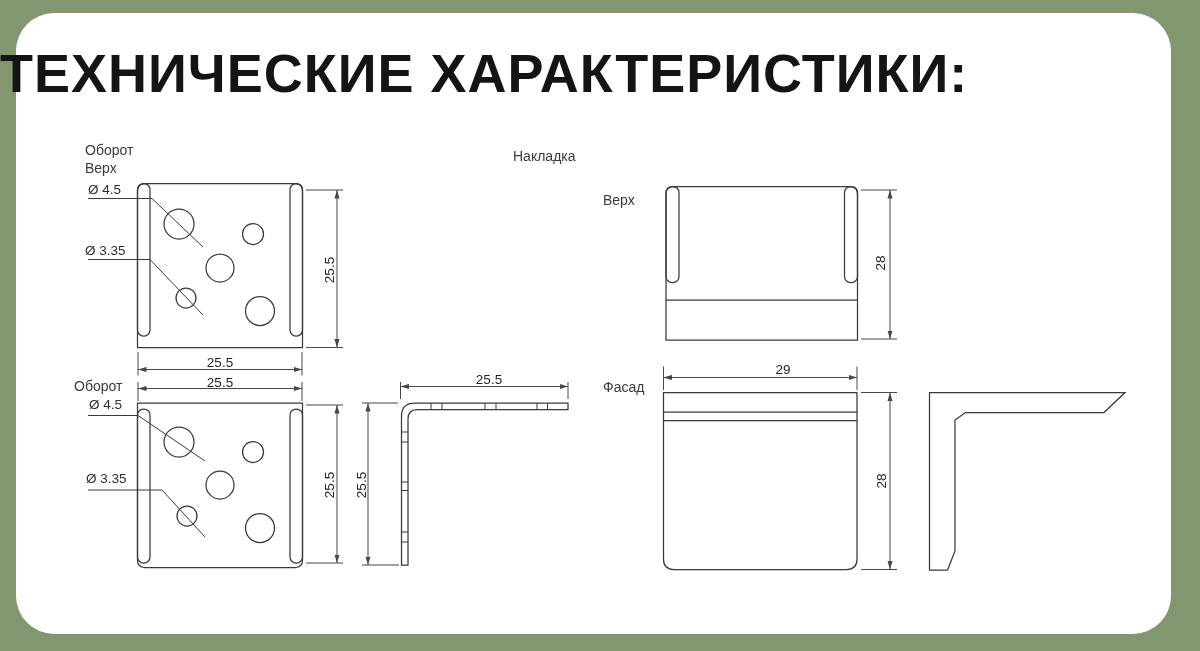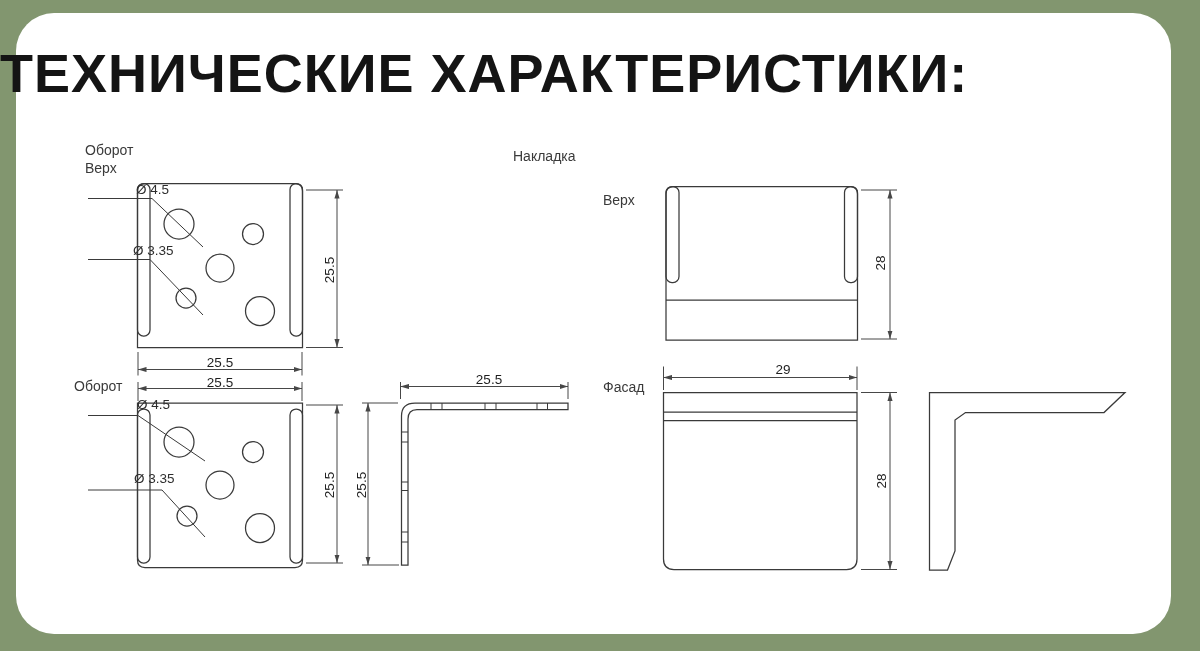--- a/index.html
+++ b/index.html
@@ -14,21 +14,21 @@
   }
   .title{
     position:absolute;top:42px;left:0;width:100%;
     font-size:54px;font-weight:700;letter-spacing:1px;color:#141414;
     white-space:nowrap;
   }
   svg.draw{position:absolute;left:0;top:0;}
   .lbl{
     position:absolute;font-size:14px;color:#3a3a3a;white-space:nowrap;line-height:1.15;
   }
-  .dia{font-size:13.5px;color:#2e2e2e;margin-left:48px;}
+  .dia{font-size:13.5px;color:#2e2e2e;}
   .dim{
     position:absolute;font-size:13.5px;color:#1f1f1f;white-space:nowrap;
     transform:translate(-50%,-50%);
   }
   .dim.rot{transform:translate(-50%,-50%) rotate(-90deg);}
   .part{fill:none;stroke:#3a3a3a;stroke-width:1.25;}
   .thin{fill:none;stroke:#3a3a3a;stroke-width:1;}
   .dline{fill:none;stroke:#474747;stroke-width:1;}
 </style>
 </head>

